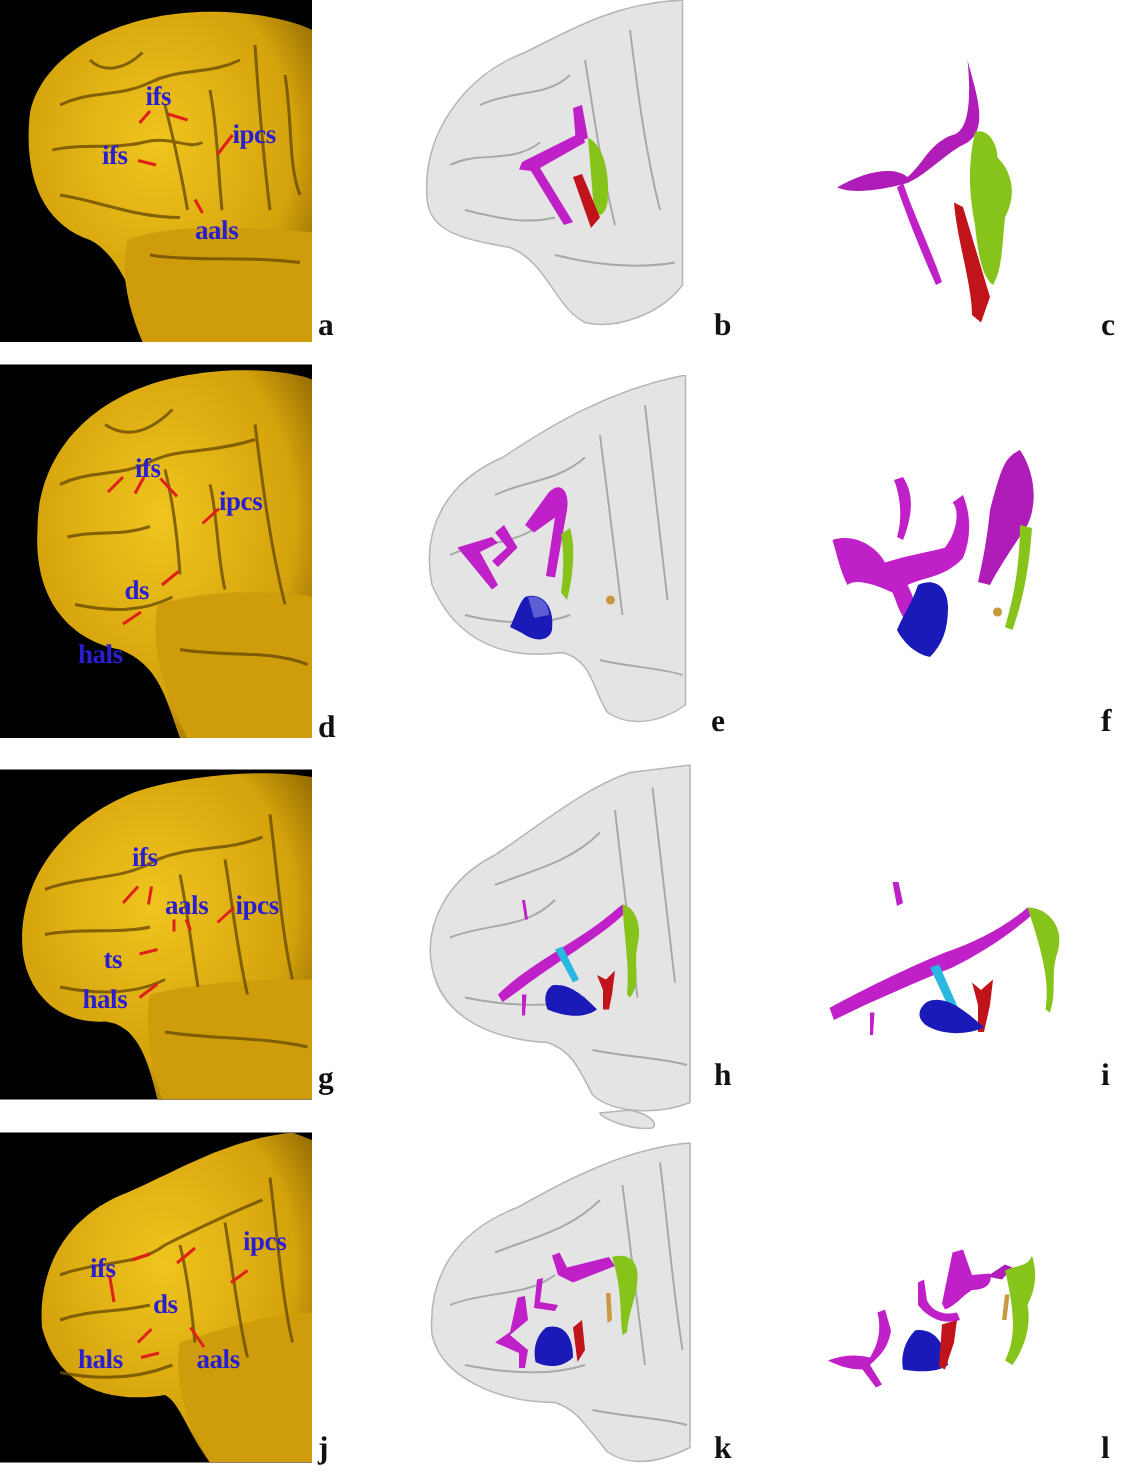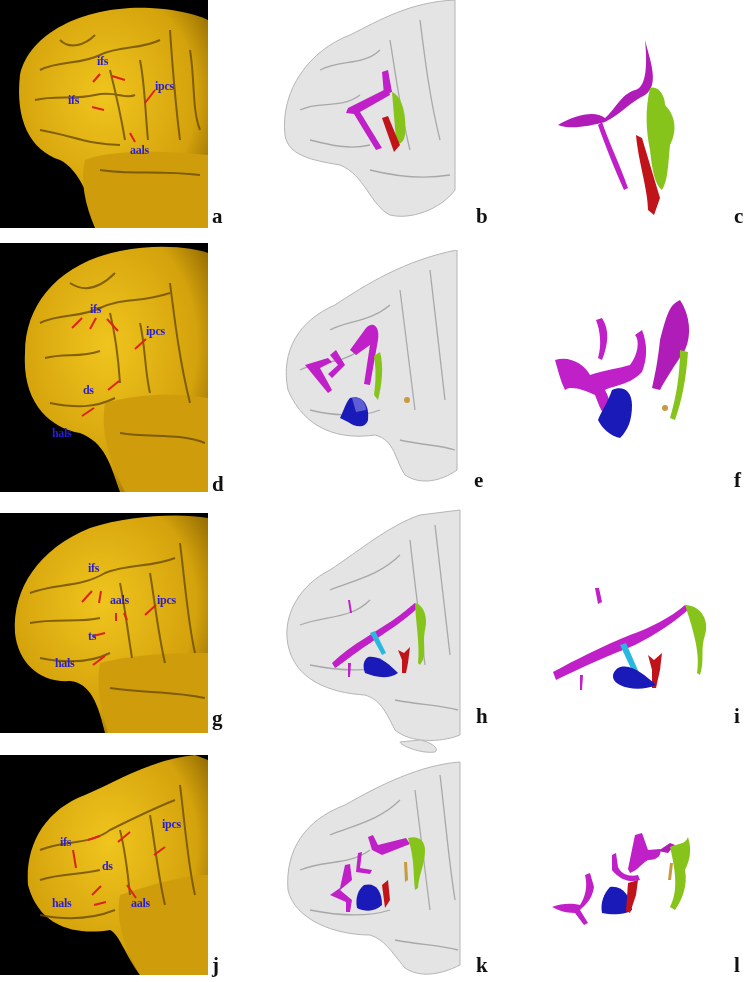--- a/index.html
+++ b/index.html
@@ -1,20 +1,20 @@
 <!DOCTYPE html>
 <html><head>
   <meta charset="utf-8">
   <style>
     html, body { margin:0; padding:0; background:#ffffff; }
     body { width:749px; height:982px; position:relative; overflow:hidden; font-family:"Liberation Serif", serif; }
     .panel { position:absolute; }
     .yellow-panel { background:#000000; overflow:hidden; }
     .panel-letter { position:absolute; font-family:"Liberation Serif", serif; font-weight:bold; font-size:21px; color:#111; line-height:1; }
-    .anno { position:absolute; font-family:"Liberation Serif", serif; font-weight:bold; font-size:12px; color:#2a1fd0; line-height:1; letter-spacing:-0.3px; }
+    .anno { position:absolute; font-family:"Liberation Serif", serif; font-weight:bold; font-size:18px; color:#2a1fd0; line-height:1; letter-spacing:-0.3px; }
     svg { position:absolute; left:0; top:0; }
   </style>
 </head>
 <body>
 
 <div class="panel yellow-panel" style="left:0;top:0;width:208px;height:228px;">
   <svg width="208" height="228">
     <defs>
       <radialGradient id="yg" cx="45%" cy="40%" r="70%">
         <stop offset="0%" stop-color="#f0c51e"></stop>
@@ -181,21 +181,21 @@
         <line x1="124" y1="100" x2="127" y2="107"></line>
       <line x1="156" y1="92" x2="145" y2="102"></line>
         <line x1="93" y1="123" x2="105" y2="120"></line>
       <line x1="93" y1="152" x2="105" y2="143"></line>
     </g>
   </svg>
 </div>
 <span class="anno" style="left:88px;top:562px;">ifs</span>
 <span class="anno" style="left:110px;top:594px;">aals</span>
 <span class="anno" style="left:157px;top:594px;">ipcs</span>
-<span class="anno" style="left:88px;top:630px;">ts</span>
+<span class="anno" style="left:69px;top:630px;">ts</span>
 <span class="anno" style="left:55px;top:657px;">hals</span>
 <span class="panel-letter" style="left:212px;top:708px;">g</span>
 
 <div class="panel" style="left:270px;top:505px;width:200px;height:240px;">
   <svg width="200" height="240">
     <path d="M18,140 C12,110 30,80 60,65 C90,45 120,20 150,10 L190,5 L190,230 C170,238 140,238 125,225 C115,205 110,195 95,190 C60,188 25,175 18,140 Z" fill="#e4e4e4" stroke="#b5b5b5" stroke-width="1"></path>
     <g stroke="#a8a8a8" stroke-width="1.3" fill="none">
       <path d="M30,120 C55,110 80,115 100,95"></path>
         <path d="M60,85 C85,75 110,70 130,50"></path>
       <path d="M140,35 C145,80 150,120 155,160"></path>

